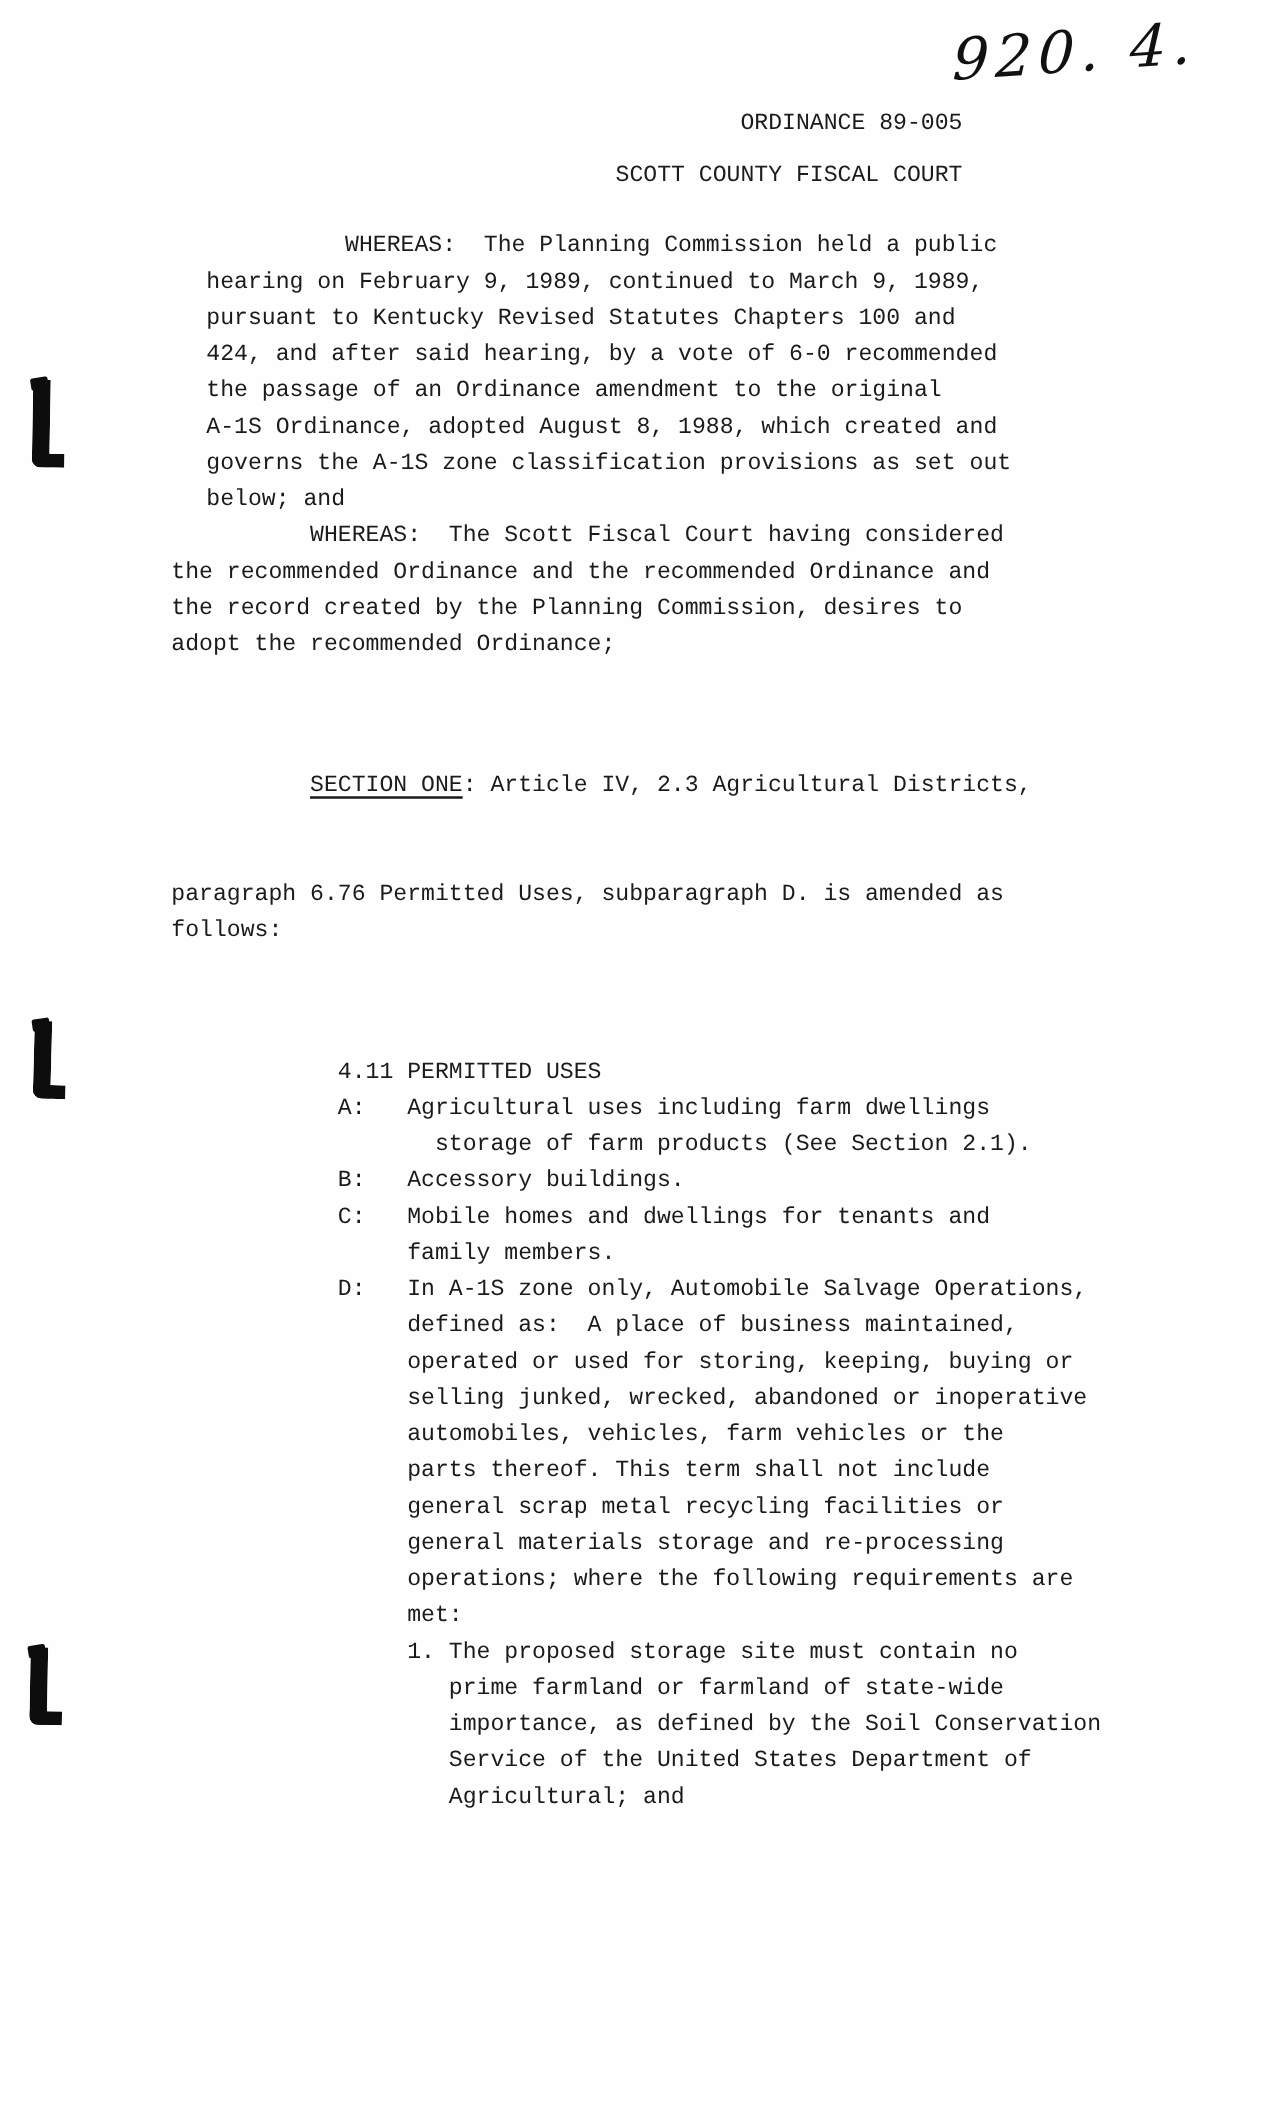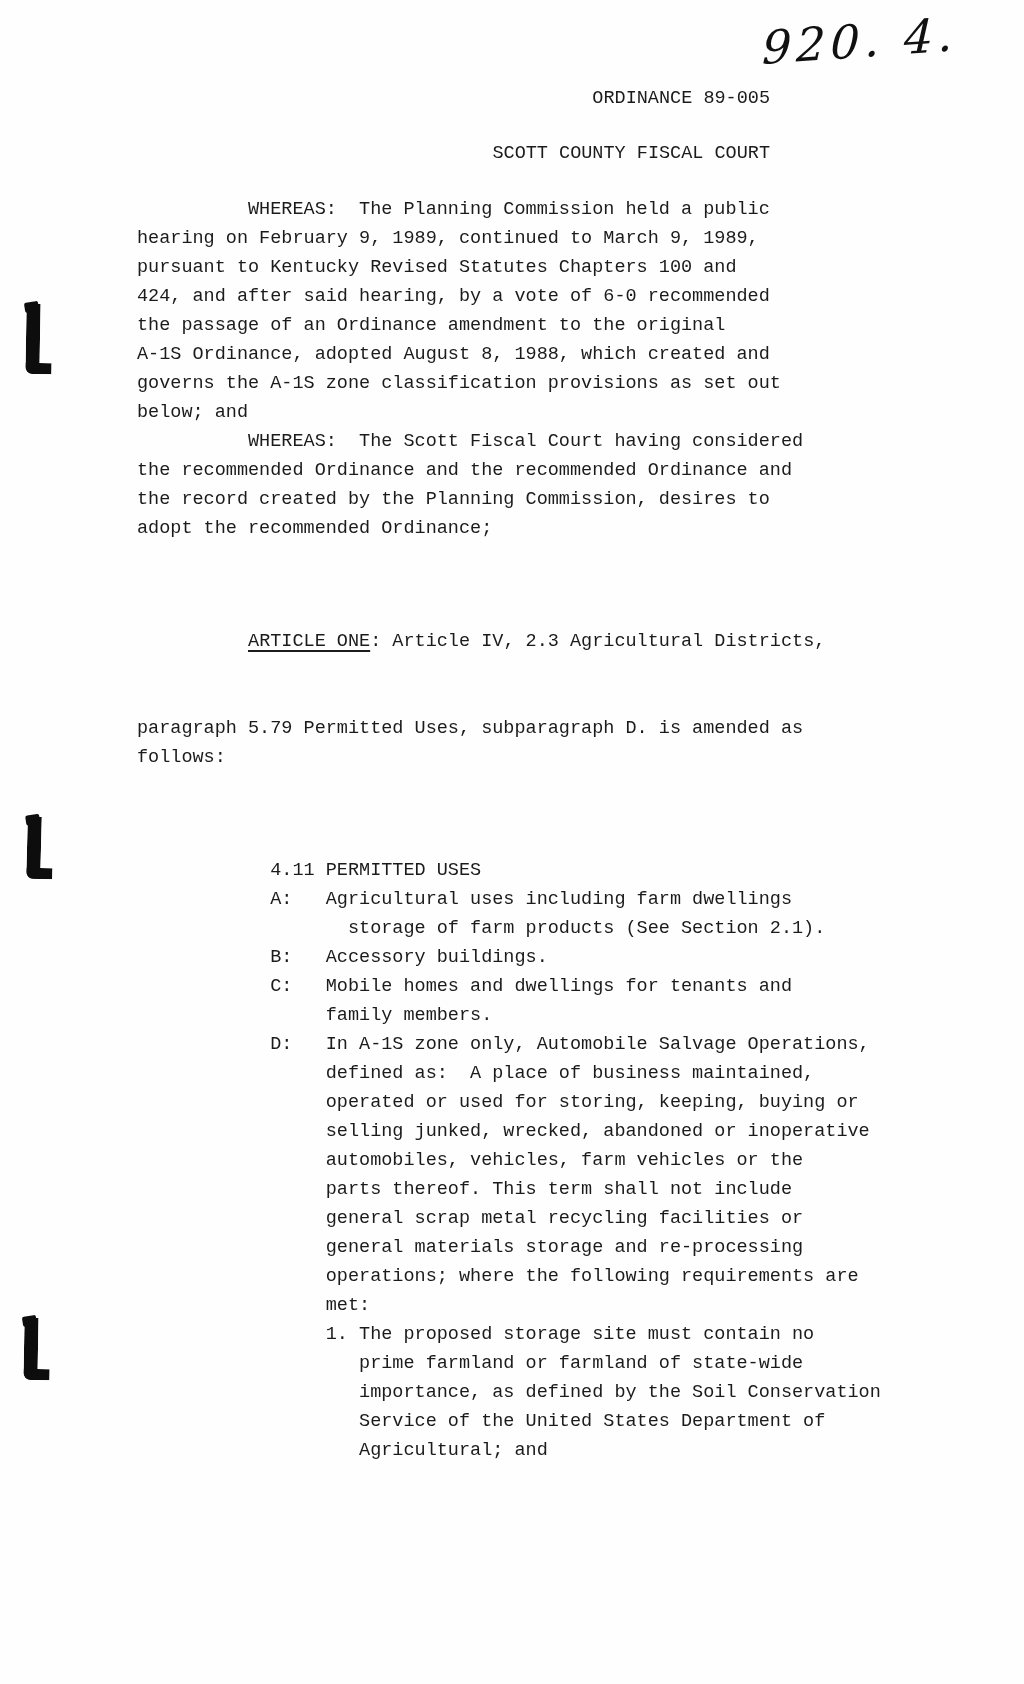--- a/index.html
+++ b/index.html
@@ -25,31 +25,31 @@
   }
   .centered {
     text-align: right;
     white-space: pre;
   }
   .doc-number {
     line-height: 29px;
   }
   .court-name {
     line-height: 29px;
-    margin-top: 26px;
+    margin-top: 13px;
   }
   .title-block {
     line-height: 23.5px;
     margin-top: 12px;
   }
   .para {
     white-space: pre;
     line-height: 29px;
   }
-  .para-whereas-1 { margin-top: 27px; }
+  .para-whereas-1 { margin-top: 27px; margin-left: 28px; }
   .para-whereas-2 { }
   .para-enactment { margin-top: 26px; }
   .para-uses      { margin-top: 26px; }
   .underline {
     text-decoration: underline;
     text-underline-offset: 4px;
     text-decoration-thickness: 1.5px;
   }
   .handwritten {
     position: absolute;
@@ -112,22 +112,22 @@
 A-1S Ordinance, adopted August 8, 1988, which created and
 governs the A-1S zone classification provisions as set out
 below; and</div>
 
     <div class="para para-whereas-2">          WHEREAS:  The Scott Fiscal Court having considered
 the recommended Ordinance and the recommended Ordinance and
 the record created by the Planning Commission, desires to
 adopt the recommended Ordinance;</div>
 
     <div class="para para-enactment">
-      <div><span>          </span><span class="underline">ARTICLE ONE</span><span>: Article IV, 2.3 Agricultural Districts,</span></div>
-      <div>paragraph 5.79 Permitted Uses, subparagraph D. is amended as
+      <div><span>          </span><span class="underline">SECTION ONE</span><span>: Article IV, 2.3 Agricultural Districts,</span></div>
+      <div>paragraph 6.76 Permitted Uses, subparagraph D. is amended as
 follows:</div>
     </div>
 
     <div class="para para-uses">            4.11 PERMITTED USES
             A:   Agricultural uses including farm dwellings
                    storage of farm products (See Section 2.1).
             B:   Accessory buildings.
             C:   Mobile homes and dwellings for tenants and
                  family members.
             D:   In A-1S zone only, Automobile Salvage Operations,

